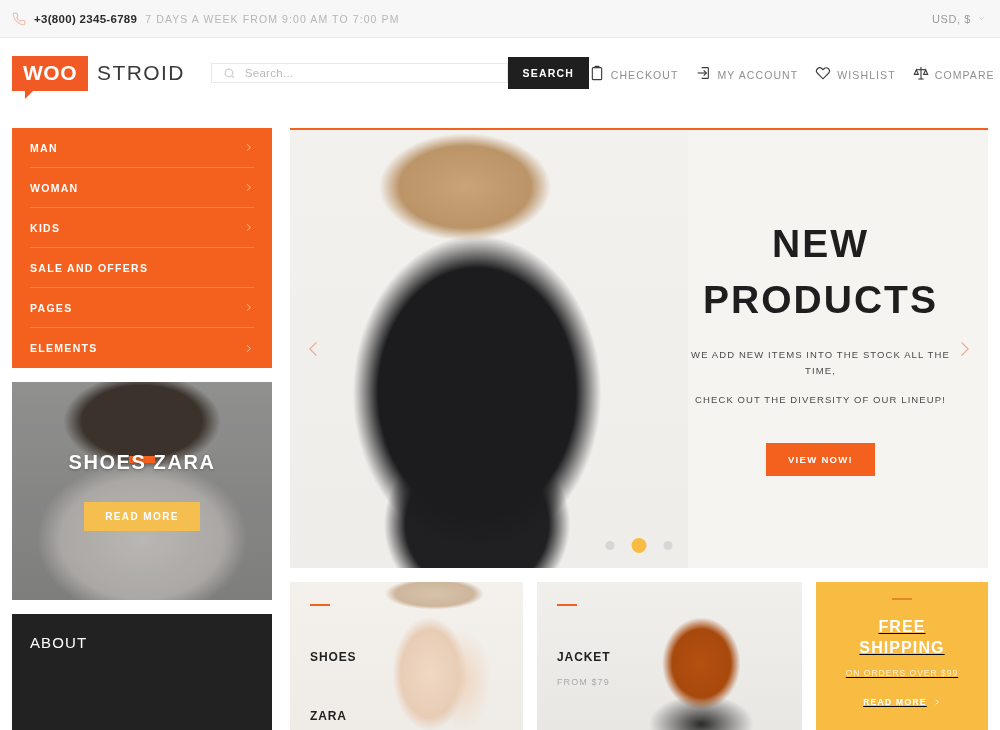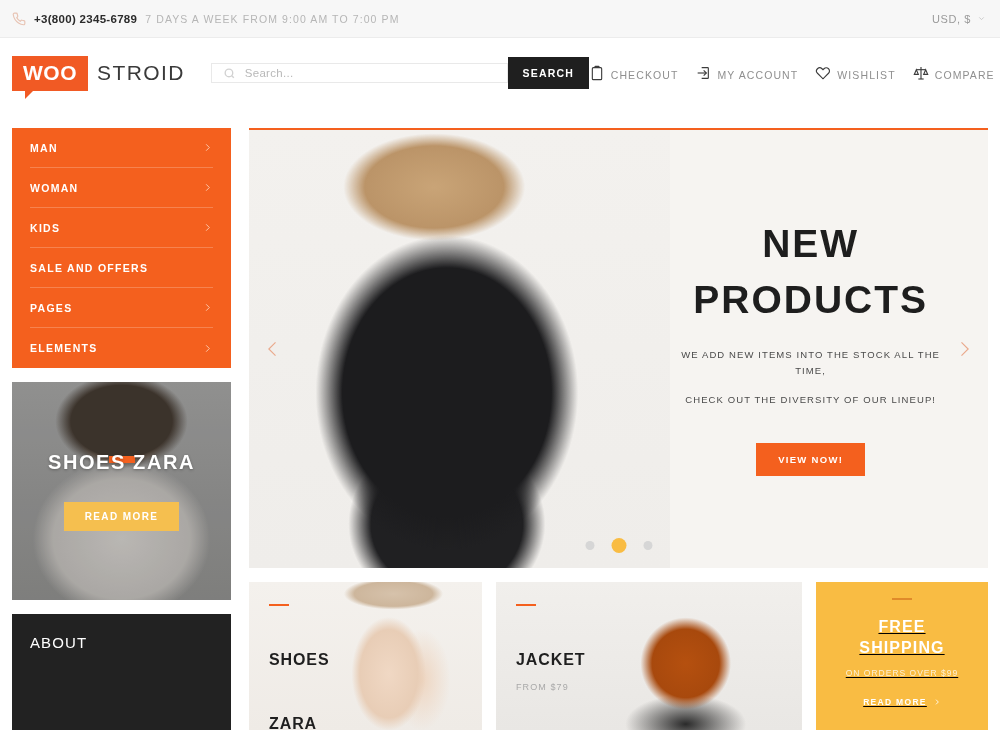--- a/index.html
+++ b/index.html
@@ -83,21 +83,21 @@
     font-size: 10.5px; color: #8f8f8f; letter-spacing: 1.1px;
     white-space: nowrap;
   }
 
   
   .page {
     display: flex; gap: 18px;
     padding: 0 12px; height: calc(730px - 38px - 70px - 20px);
     margin-top: 20px;
   }
-  .sidebar { width: 219px; flex: none; display: flex; flex-direction: column; gap: 14px; }
+  .sidebar { width: 260px; flex: none; display: flex; flex-direction: column; gap: 14px; }
   .content { flex: 1; display: flex; flex-direction: column; gap: 14px; min-width: 0; }
 
   
   .catmenu { background: #f4601e; padding: 0 18px; }
   .cat-item {
     height: 40px; display: flex; align-items: center;
     border-bottom: 1px solid rgba(255,255,255,.22);
     cursor: pointer;
   }
   .cat-item:last-child { border-bottom: none; }
@@ -215,21 +215,21 @@
   .jacket-photo {
     background:
       radial-gradient(ellipse 20% 42% at 62% 55%, #b5500f 0%, #a8490d 55%, rgba(168,73,13,0) 74%),
       radial-gradient(ellipse 11% 22% at 63% 56%, #f0c9a9 0%, rgba(240,201,169,0) 74%),
       radial-gradient(ellipse 26% 26% at 62% 96%, #2a2a2a 0%, rgba(42,42,42,0) 76%),
       linear-gradient(180deg, #f1efec 0%, #e9e7e4 100%);
   }
   .card-body { position: relative; padding: 22px 20px; }
   .accent-dash { width: 20px; height: 2px; background: #f4601e; margin-bottom: 12px; }
   .card-title {
-    font-size: 16px; font-weight: bold; color: #1f1f1f;
+    font-size: 12px; font-weight: bold; color: #1f1f1f;
     letter-spacing: .9px; line-height: 1.25; margin-top: 44px;
   }
   .card-price {
     margin-top: 12px; font-size: 9px; color: #a9a9a9; letter-spacing: 1.1px;
   }
   .ship-body {
     position: relative; height: 100%;
     display: flex; flex-direction: column; align-items: center;
     justify-content: flex-start; padding-top: 16px; gap: 0; text-decoration: underline;
   }

